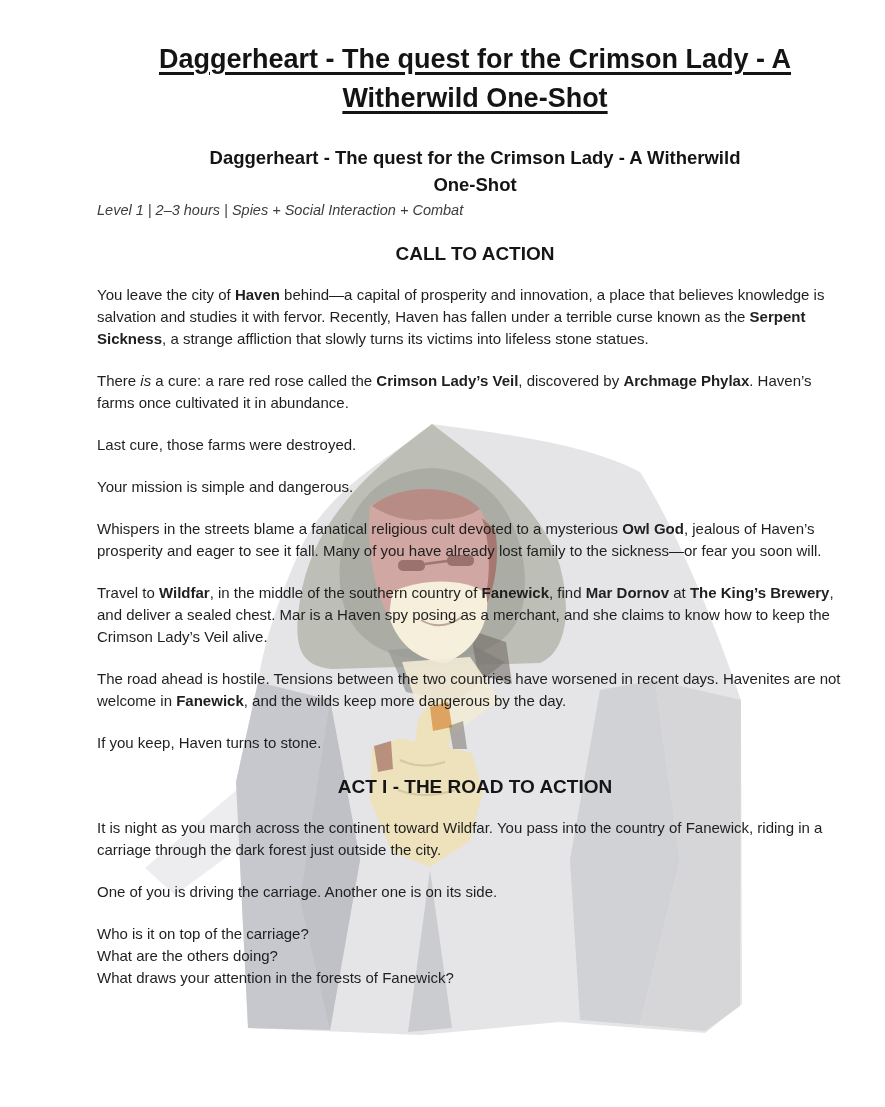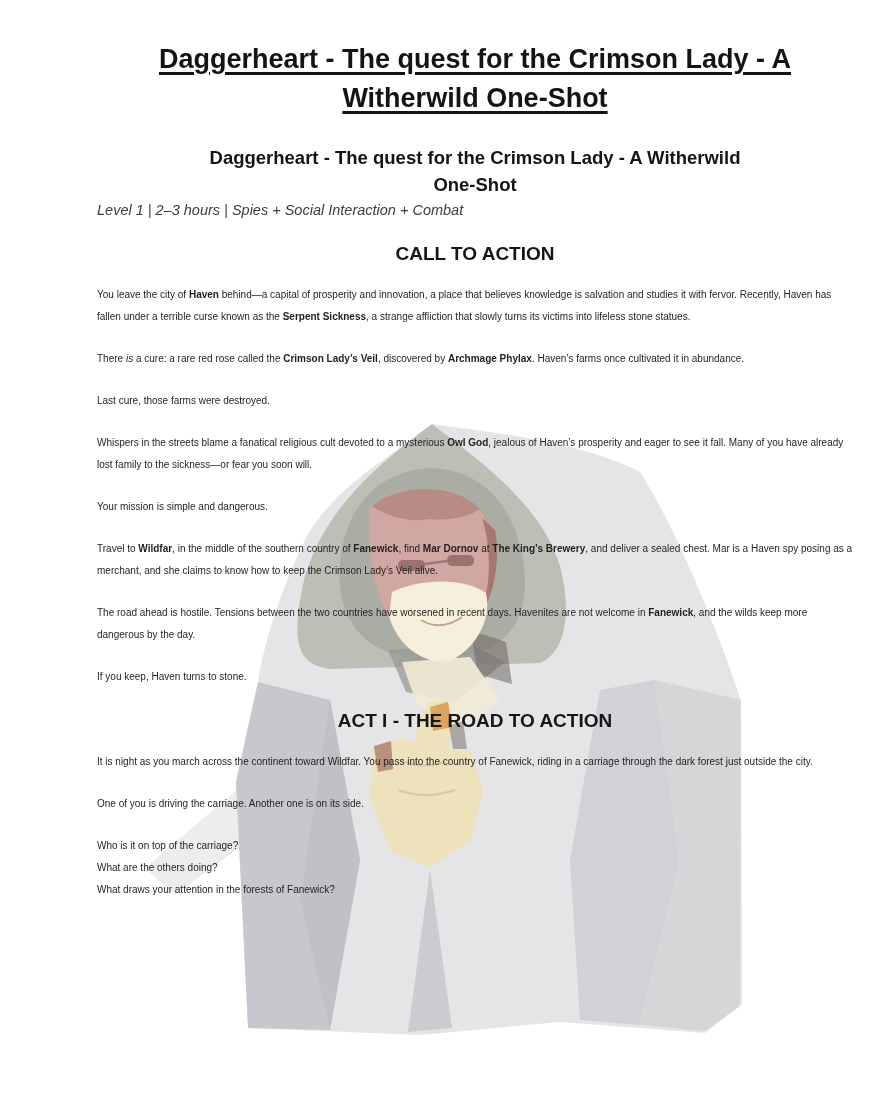--- a/index.html
+++ b/index.html
@@ -51,21 +51,21 @@
   }
   .section-heading {
     font-size: 19px;
     line-height: 25px;
     font-weight: 700;
     text-align: center;
     margin: 20px 0 18px 0;
     color: #161616;
   }
   p.body {
-    font-size: 10px;
+    font-size: 15px;
     line-height: 22px;
     margin: 0 0 20px 0;
   }
   .r-b { font-weight: 700; }
   .r-i { font-style: italic; }
 </style>
 </head>
 <body>
 
 <div class="page">
@@ -118,22 +118,22 @@
 
     <h2 class="doc-subtitle">Daggerheart - The quest for the Crimson Lady - A Witherwild<br>One-Shot</h2>
 
     <div class="doc-meta">Level 1 | 2–3 hours | Spies + Social Interaction + Combat</div>
 
     <section>
       <h3 class="section-heading">CALL TO ACTION</h3>
       <p class="body"><span>You leave the city of </span><span class="r-b">Haven</span><span> behind—a capital of prosperity and innovation, a place that believes knowledge is salvation and studies it with fervor. Recently, Haven has fallen under a terrible curse known as the </span><span class="r-b">Serpent Sickness</span><span>, a strange affliction that slowly turns its victims into lifeless stone statues.</span></p>
       <p class="body"><span>There </span><span class="r-i">is</span><span> a cure: a rare red rose called the </span><span class="r-b">Crimson Lady’s Veil</span><span>, discovered by </span><span class="r-b">Archmage Phylax</span><span>. Haven’s farms once cultivated it in abundance.</span></p>
       <p class="body"><span>Last cure, those farms were destroyed.</span></p>
+      <p class="body"><span>Your mission is simple and dangerous.</span></p>
       <p class="body"><span>Whispers in the streets blame a fanatical religious cult devoted to a mysterious </span><span class="r-b">Owl God</span><span>, jealous of Haven’s prosperity and eager to see it fall. Many of you have already lost family to the sickness—or fear you soon will.</span></p>
-      <p class="body"><span>Your mission is simple and dangerous.</span></p>
       <p class="body"><span>Travel to </span><span class="r-b">Wildfar</span><span>, in the middle of the southern country of </span><span class="r-b">Fanewick</span><span>, find </span><span class="r-b">Mar Dornov</span><span> at </span><span class="r-b">The King’s Brewery</span><span>, and deliver a sealed chest. Mar is a Haven spy posing as a merchant, and she claims to know how to keep the Crimson Lady’s Veil alive.</span></p>
       <p class="body"><span>The road ahead is hostile. Tensions between the two countries have worsened in recent days. Havenites are not welcome in </span><span class="r-b">Fanewick</span><span>, and the wilds keep more dangerous by the day.</span></p>
       <p class="body"><span>If you keep, Haven turns to stone.</span></p>
     </section>
 
     <section>
       <h3 class="section-heading">ACT I - THE ROAD TO ACTION</h3>
       <p class="body"><span>It is night as you march across the continent toward Wildfar. You pass into the country of Fanewick, riding in a carriage through the dark forest just outside the city.</span></p>
       <p class="body"><span>One of you is driving the carriage. Another one is on its side.</span></p>
       <p class="body">Who is it on top of the carriage?<br>What are the others doing?<br>What draws your attention in the forests of Fanewick?</p>

